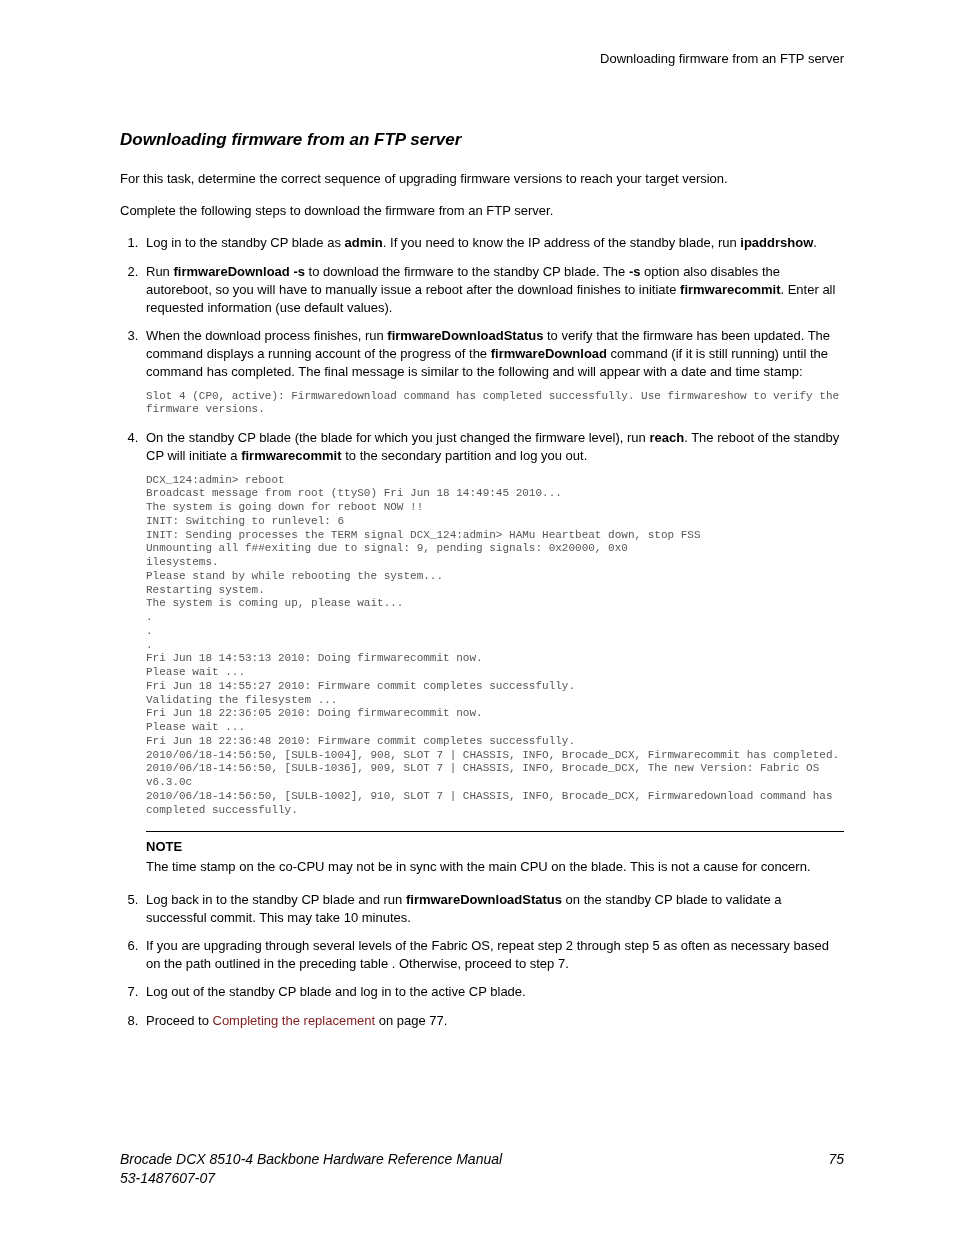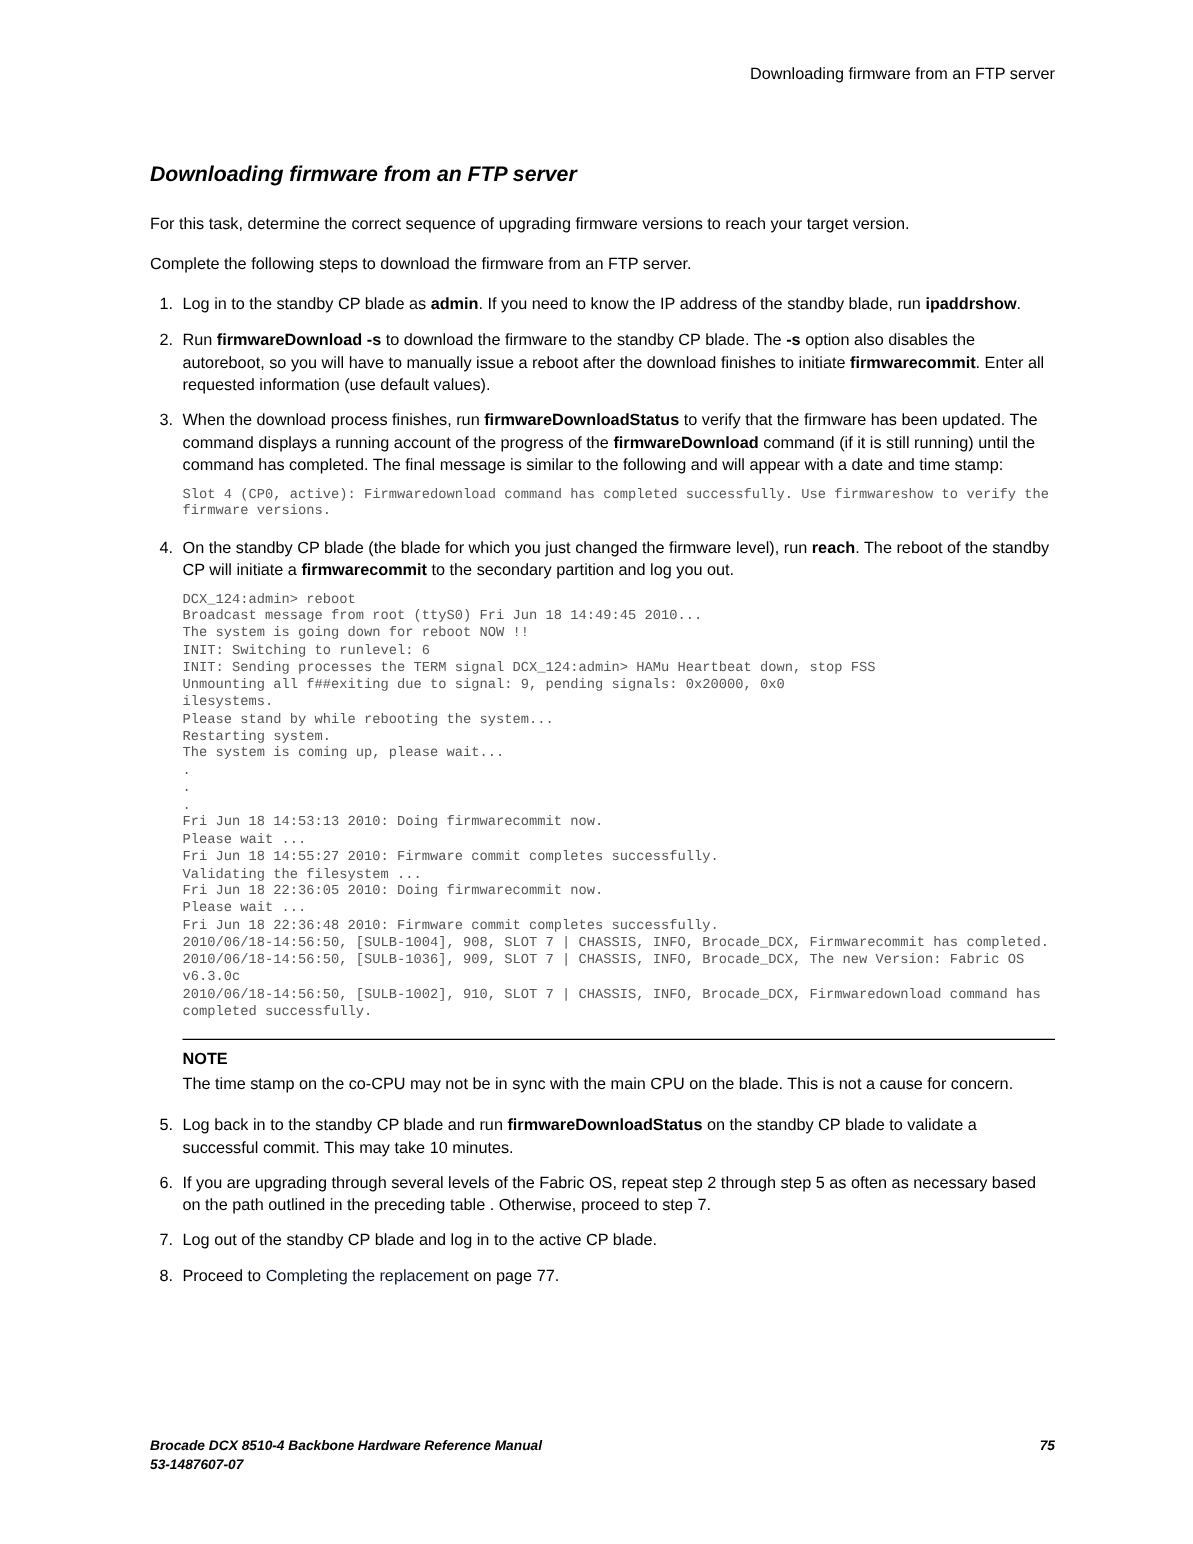--- a/index.html
+++ b/index.html
@@ -38,28 +38,27 @@
     margin: 14px 0 14px 0;
   }
   .note-rule {
     border-top: 1px solid #000;
     margin-bottom: 6px;
   }
   .note-title {
     font-weight: bold;
     margin-bottom: 2px;
   }
-  .link { color: #0f172a; }
+  .link { color: #7f1d1d; }
   .footer {
     margin-top: 120px;
     font-style: italic;
-    font-size: 11px;
+    font-size: 14px;
     display: flex;
     justify-content: space-between;
-    font-weight: bold;
   }
   strong { font-weight: bold; }
 </style>
 </head>
 <body>
 
 <div class="header-right">Downloading firmware from an FTP server</div>
 
 <h2>Downloading firmware from an FTP server</h2>
 

